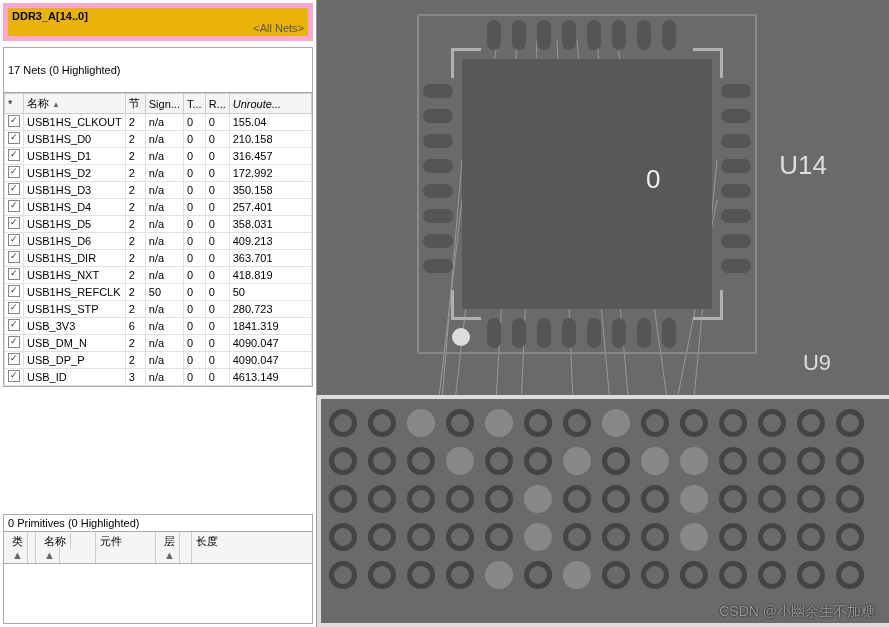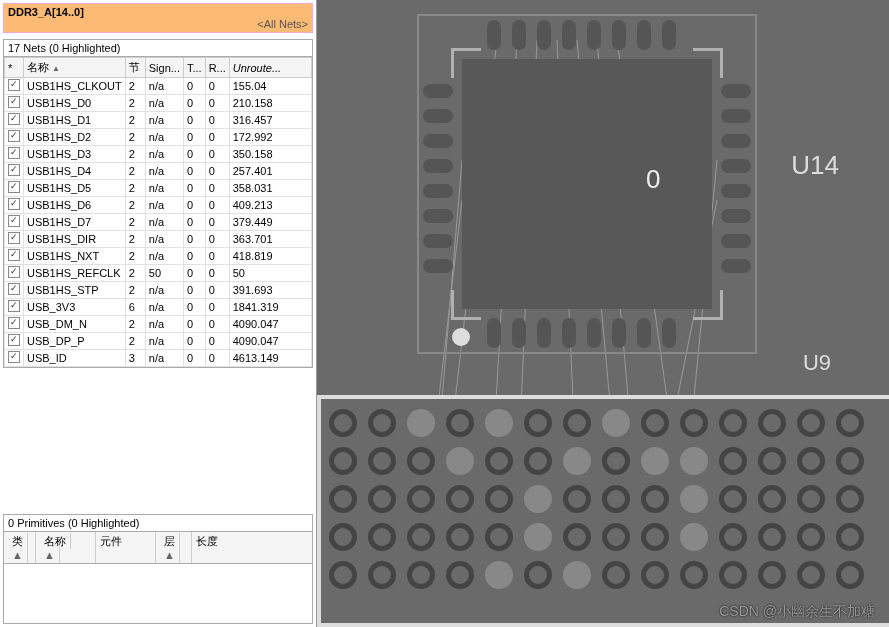--- a/index.html
+++ b/index.html
@@ -1,22 +1,22 @@
 <!DOCTYPE html>
 <html><head>
   <meta charset="utf-8">
   <style>
     * { box-sizing: border-box; margin: 0; padding: 0; }
     body { font-family: "Microsoft YaHei", Arial, sans-serif; font-size: 11px; background: #fff; width: 889px; height: 627px; overflow: hidden; position: relative; }
     .main { display: flex; height: 100%; }
     .panel { width: 317px; border-right: 1px solid #999; display: flex; flex-direction: column; background: #fff; }
-    .top-box { background: #fdba74; border: 1px solid #f9a8d4; margin: 3px; padding: 2px 4px; }
+    .top-box { background: #eab308; border: 5px solid #f9a8d4; margin: 3px; padding: 2px 4px; }
     .top-box .line1 { font-weight: bold; font-size: 11px; }
     .top-box .line2 { color: #555; font-size: 11px; text-align: right; }
-    .section-header { background: #fff; border: 1px solid #aaa; margin: 3px 3px 0 3px; padding: 2px 4px; font-size: 11px; }
+    .section-header { background: #fff; border: 1px solid #aaa; margin: 3px 3px 0 3px; padding: 16px 4px; font-size: 11px; }
     .table-wrap { margin: 0 3px; border: 1px solid #aaa; border-top: none; overflow: hidden; }
     table { width: 100%; border-collapse: collapse; font-size: 11px; }
     th { background: #f5f5f5; border: 1px solid #ccc; padding: 2px 3px; text-align: left; font-weight: normal; white-space: nowrap; overflow: hidden; }
     td { border: 1px solid #e0e0e0; padding: 1px 3px; white-space: nowrap; overflow: hidden; }
     .chk-cell { width: 18px; text-align: center; }
     .chk { display: inline-block; width: 12px; height: 12px; border: 1px solid #888; background: #fff; position: relative; }
     .chk::after { content: "✓"; color: #333; font-size: 9px; position: absolute; top: -1px; left: 1px; }
     .spacer { flex: 1; }
     .section-header2 { background: #fff; border: 1px solid #aaa; margin: 3px 3px 0 3px; padding: 2px 4px; font-size: 11px; }
     .prim-head { display: flex; border: 1px solid #aaa; border-top: none; margin: 0 3px; background: #f5f5f5; }
@@ -31,21 +31,21 @@
     .corner.tl { left: 34px; top: 34px; border-right: none; border-bottom: none; }
     .corner.tr { right: 34px; top: 34px; border-left: none; border-bottom: none; }
     .corner.bl { left: 34px; bottom: 34px; border-right: none; border-top: none; }
     .corner.br { right: 34px; bottom: 34px; border-left: none; border-top: none; }
     .chip-border { position: absolute; inset: 0; border: 2px solid #888; }
     .pad { position: absolute; background: #555; border-radius: 8px; }
     .pad.h { width: 30px; height: 14px; }
     .pad.v { width: 14px; height: 30px; }
     .dot1 { position: absolute; left: 135px; top: 328px; width: 18px; height: 18px; background: #ddd; border-radius: 50%; }
     .chip-label { position: absolute; left: 229px; top: 150px; color: #eee; font-size: 26px; }
-    .u14 { position: absolute; right: 50px; top: 150px; color: #ddd; font-size: 26px; }
+    .u14 { position: absolute; right: 62px; top: 150px; color: #ddd; font-size: 26px; }
     .u9 { position: absolute; right: 58px; top: 350px; color: #ddd; font-size: 22px; }
     .bga { position: absolute; left: 0; top: 395px; right: 0; bottom: 0; border: 4px solid #ddd; border-right: none; background: #6a6a6a; padding: 10px 0 0 8px; }
     .bga-row { display: flex; gap: 11px; margin-bottom: 10px; }
     .ball { width: 28px; height: 28px; border: 5px solid #444; border-radius: 50%; flex-shrink: 0; }
     .ball.lit { background: #888; border-color: #888; }
     .netline { position: absolute; stroke: #aaa; stroke-width: 1; fill: none; }
     .watermark { position: absolute; right: 14px; bottom: 6px; font-size: 14px; color: #999; text-shadow: 0 0 2px #000; }
     .col-chk { width: 18px; }
     .col-name { width: 100px; }
     .col-n { width: 20px; }
@@ -146,29 +146,20 @@
               <td class="chk-cell"><span class="chk"></span></td>
               <td>USB1HS_D6</td>
               <td>2</td>
               <td>n/a</td>
               <td>0</td>
               <td>0</td>
               <td>409.213</td>
             </tr>
             <tr>
               <td class="chk-cell"><span class="chk"></span></td>
-              <td>USB1HS_D7</td>
-              <td>2</td>
-              <td>n/a</td>
-              <td>0</td>
-              <td>0</td>
-              <td>379.449</td>
-            </tr>
-            <tr>
-              <td class="chk-cell"><span class="chk"></span></td>
               <td>USB1HS_DIR</td>
               <td>2</td>
               <td>n/a</td>
               <td>0</td>
               <td>0</td>
               <td>363.701</td>
             </tr>
             <tr>
               <td class="chk-cell"><span class="chk"></span></td>
               <td>USB1HS_NXT</td>
@@ -187,21 +178,21 @@
               <td>0</td>
               <td>50</td>
             </tr>
             <tr>
               <td class="chk-cell"><span class="chk"></span></td>
               <td>USB1HS_STP</td>
               <td>2</td>
               <td>n/a</td>
               <td>0</td>
               <td>0</td>
-              <td>391.693</td>
+              <td>280.723</td>
             </tr>
             <tr>
               <td class="chk-cell"><span class="chk"></span></td>
               <td>USB_3V3</td>
               <td>6</td>
               <td>n/a</td>
               <td>0</td>
               <td>0</td>
               <td>1841.319</td>
             </tr>

